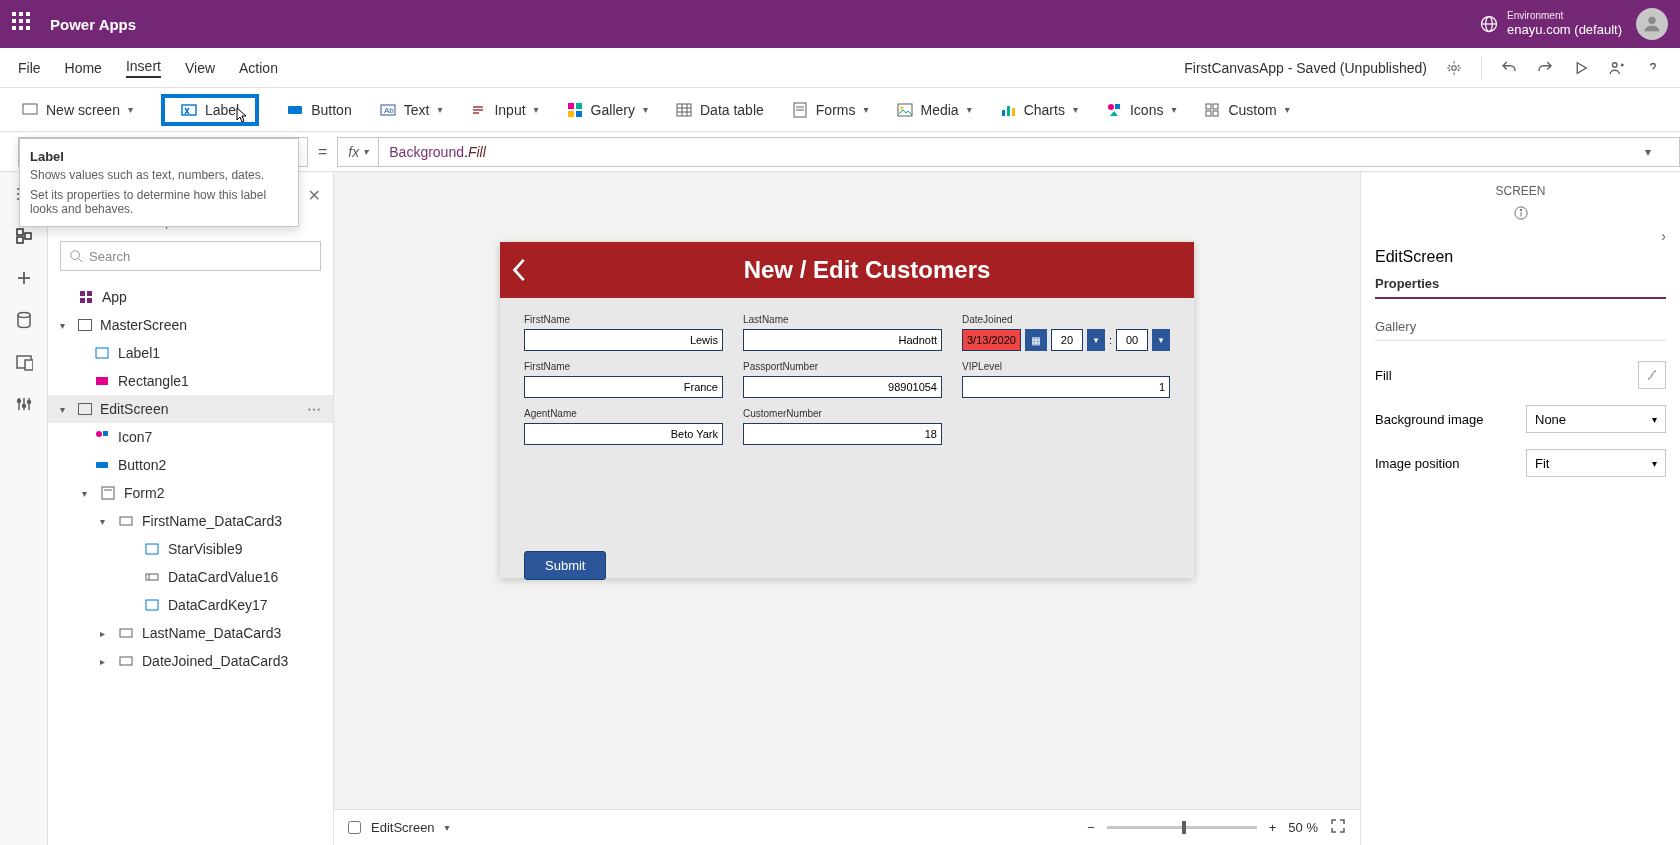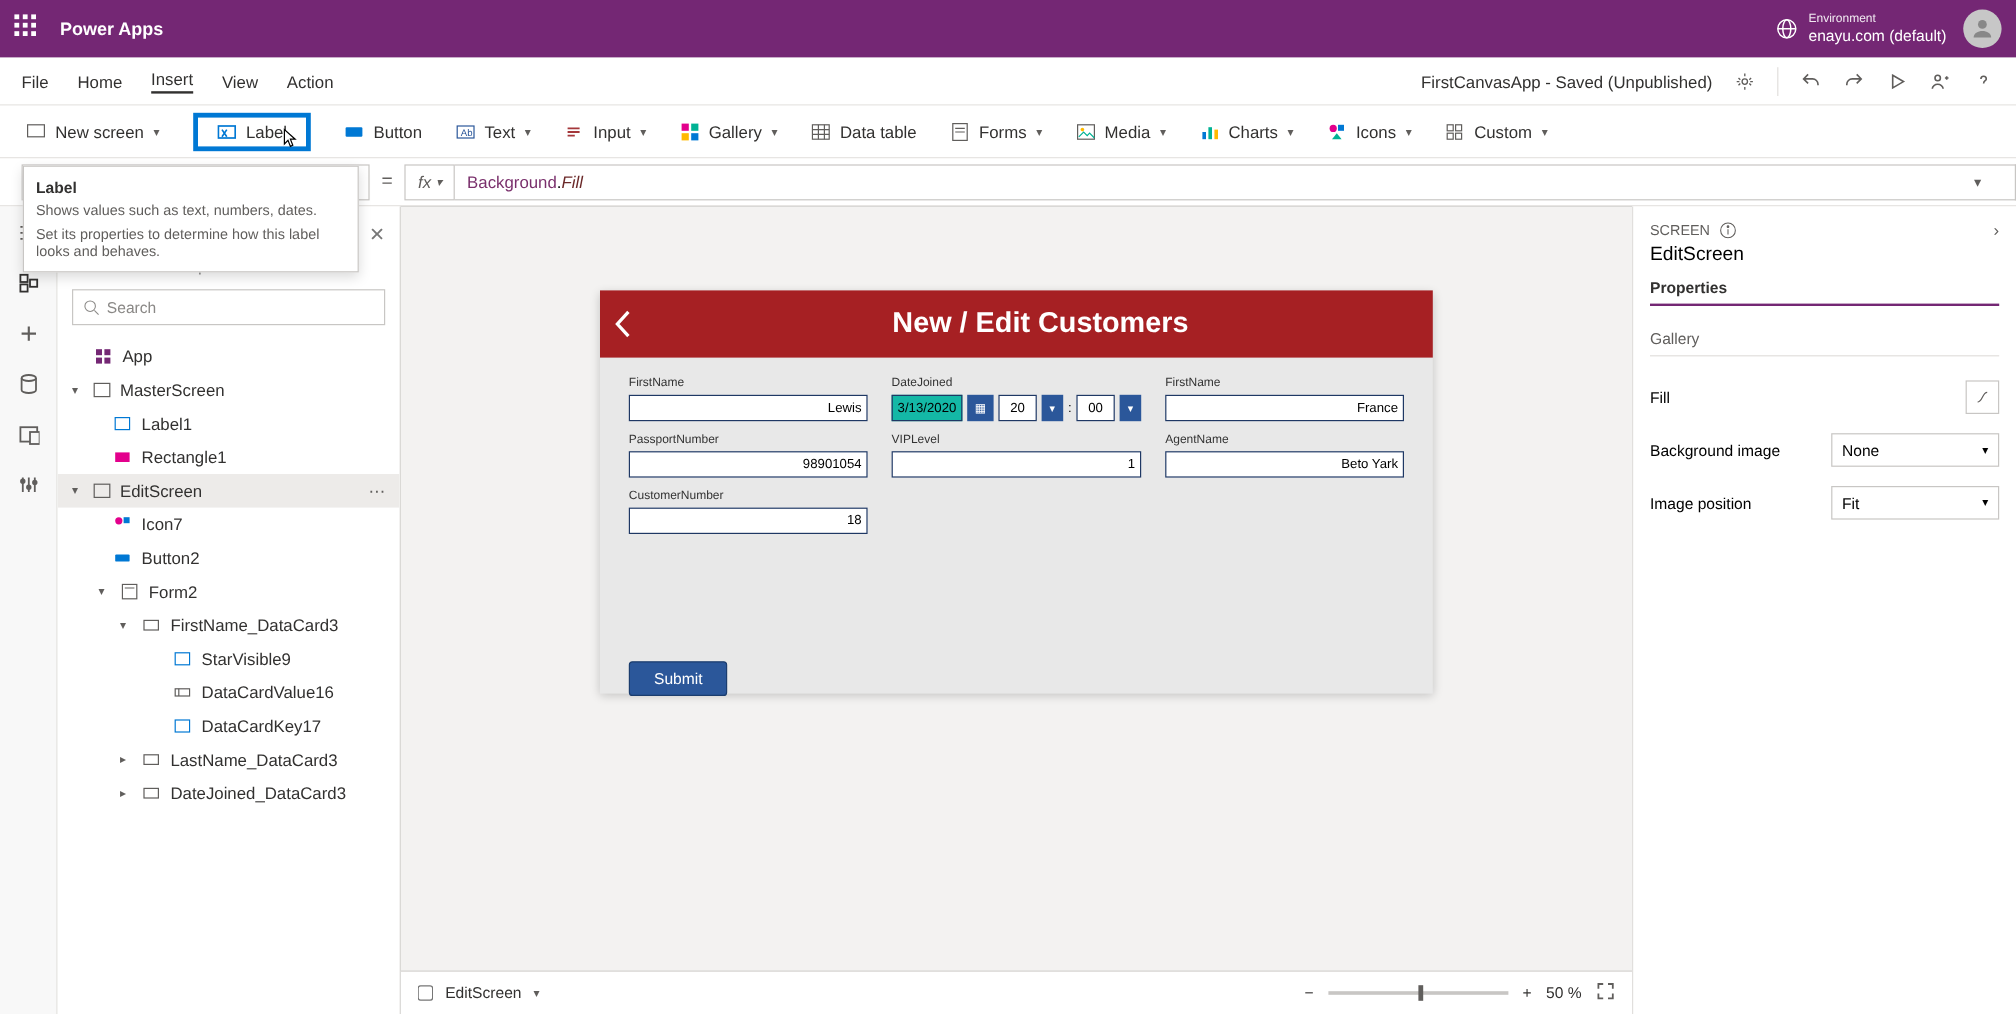--- a/index.html
+++ b/index.html
@@ -82,36 +82,36 @@
 .canvas-inner { flex:1; background:#f3f2f1; display:flex; align-items:flex-start; justify-content:center; padding-top:70px;}
 .app-frame { width: 694px; height: 336px; background: #e8e8e8; box-shadow: 0 2px 8px rgba(0,0,0,.2); }
 .app-header { background: #a62023; height: 56px; display: flex; align-items: center; color:white; position:relative;}
 .back-arrow { width:40px; display:flex; align-items:center; justify-content:center;}
 .back-arrow svg{width:22px;height:30px;}
 .app-header-title { flex:1; text-align:center; font-size: 24px; font-weight:700;}
 .form-grid { padding: 16px 24px; display: grid; grid-template-columns: repeat(3, 1fr); gap: 10px 20px; }
 .form-field label { font-size: 10px; color: #333; display:block; margin-bottom:4px;}
 .form-field input { width: 100%; height: 22px; border: 1px solid #1f3864; font-size: 11px; padding: 0 4px; background:#fff;text-align:right;}
 .date-field { display:flex; gap:4px; align-items:center;}
-.date-field .date-box{flex:1; height:22px; border:1px solid #1f3864; font-size:11px; padding:0 4px; display:flex; align-items:center; background:#14b8a6;}
+.date-field .date-box{flex:1; height:22px; border:1px solid #1f3864; font-size:11px; padding:0 4px; display:flex; align-items:center; background:#ef4444;}
 .date-field .cal-btn{width:22px;height:22px;background:#2b579a;color:white;display:flex;align-items:center;justify-content:center;font-size:10px;}
 .date-field .dd{width:32px;height:22px;border:1px solid #1f3864;background:#fff;font-size:11px;display:flex;align-items:center;justify-content:center;}
 .date-field .dd-btn{width:18px;height:22px;background:#2b579a;color:white;display:flex;align-items:center;justify-content:center;font-size:9px;}
 .submit-btn { margin: 10px 0 0 24px; background: #2b579a; color: white; border: 1px solid #1b3d6e; padding: 6px 20px; font-size: 13px; border-radius:3px; cursor:pointer;}
 
 
 .canvas-footer { height: 36px; background: #fff; border-top:1px solid #e1dfdd; display:flex; align-items:center; padding:0 14px; gap:10px; font-size:13px; color:#323130;}
 .canvas-footer .spacer{flex:1;}
 .zoom-slider{width:150px;height:3px;background:#c8c6c4;position:relative;}
 .zoom-slider .thumb{position:absolute;left:50%;top:-5px;width:4px;height:13px;background:#605e5c;}
 .zoom-controls{display:flex;align-items:center;gap:12px;}
 
 
 .props-panel { width: 320px; background: #fff; border-left: 1px solid #e1dfdd; padding: 12px 14px; }
-.props-header { display:flex; align-items:center; gap:8px; font-size:12px; color:#605e5c;}
+.props-header { display:flex; align-items:center; gap:8px; font-size:12px; color:#605e5c;flex-direction:column;}
 .props-header .chev{margin-left:auto;}
 .props-name { font-size: 16px; margin: 4px 0 10px; }
 .props-tabs { display:flex; gap:20px; font-size:13px; border-bottom:1px solid #e1dfdd; margin-bottom:12px;flex-direction:column;}
 .props-tab { padding-bottom:6px; cursor:pointer; color:#605e5c;}
 .props-tab.active { color:#323130; border-bottom:2px solid #742774; font-weight:600;}
 .prop-row { display:flex; align-items:center; justify-content:space-between; padding:8px 0; font-size:13px;}
 .prop-value-box { width:140px; height:28px; border:1px solid #c8c6c4; display:flex; align-items:center; padding:0 8px; justify-content:space-between; font-size:13px;}
 .fill-swatch{width:28px;height:28px;border:1px solid #c8c6c4;display:flex;align-items:center;justify-content:center;}
 
 
@@ -544,20 +544,21 @@
         <div class="app-header">
           <div class="back-arrow">
               <svg viewBox="0 0 24 30" fill="none" stroke="white" stroke-width="3">
                 <polyline points="16 4 6 15 16 26"></polyline>
               </svg>
             </div>
           <div class="app-header-title">New / Edit Customers</div>
         </div>
         <div class="form-grid">
           <div class="form-field"><label>FirstName</label><input value="Lewis" style=""></div>
+          <div class="form-field"><label>LastName</label><input value="Hadnott" style=""></div>
           <div class="form-field">
               <label>DateJoined</label>
             <div class="date-field">
               <div class="date-box">
                   <span>3/13/2020</span>
                 </div>
               <div class="cal-btn">▦</div>
               <div class="dd">
                   <span>20</span>
                 </div>

